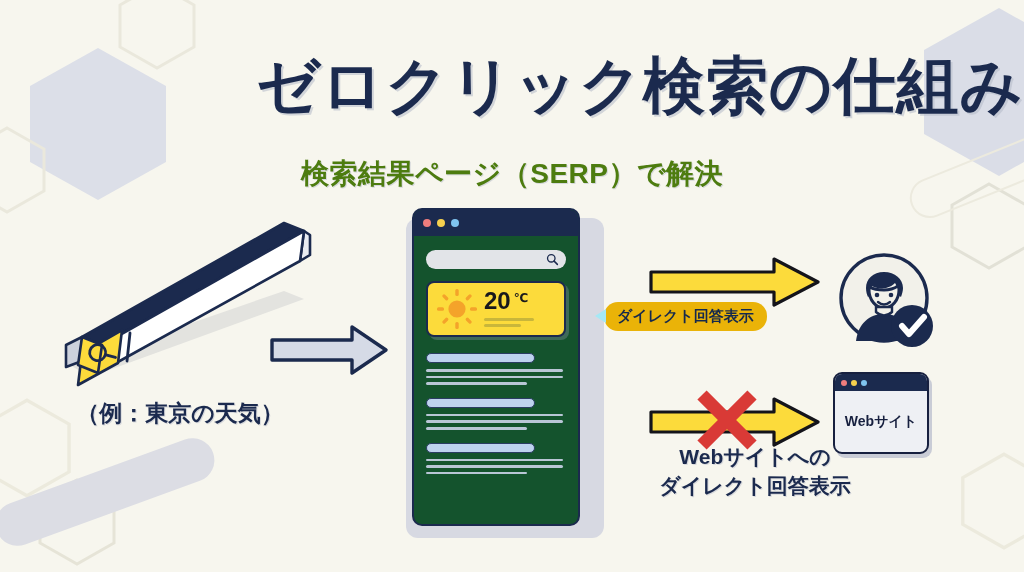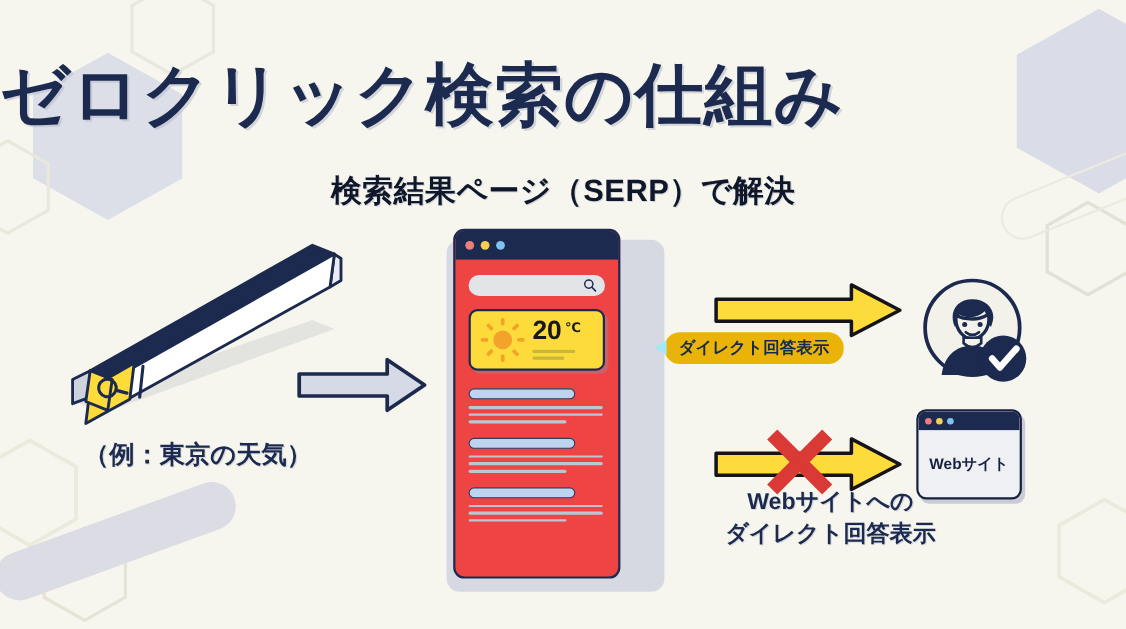--- a/index.html
+++ b/index.html
@@ -33,34 +33,34 @@
   .stripe-outline{
     position:absolute;
     border:2px solid #eceade;
     border-radius:40px;
     background:transparent;
   }
 
   
   .title{
     position:absolute; left:0; right:0; top:44px;
-    text-align:left;
+    text-align:right;
     font-size:62px;
     font-weight:bold;
     color:#1b2a4e;
     letter-spacing:1px;
     text-shadow:2px 2px 0 rgba(180,185,200,.55);
     z-index:12;
   }
   .subtitle{
     position:absolute; left:0; right:0; top:155px;
     text-align:center;
     font-size:28px;
     font-weight:bold;
-    color:#0f172a;
+    color:#4d7c0f;
     letter-spacing:.5px;
     text-shadow:1px 1px 0 rgba(180,185,200,.5);
     z-index:12;
   }
 
   
   .searchbar-wrap{
     position:absolute; left:48px; top:215px;
     width:280px; height:180px;
     z-index:10;
@@ -87,22 +87,22 @@
     z-index:10;
   }
   .browser-shadow{
     position:absolute; left:0; top:10px;
     width:198px; height:320px;
     background:#d7d9e2;
     border-radius:12px;
   }
   .browser-body{
     position:absolute; left:6px; top:0;
-    width:152px; height:318px;
-    background:#ef4444;
+    width:168px; height:318px;
+    background:#14532d;
     border:2.5px solid #1b2a4e;
     border-radius:10px;
     overflow:hidden;
   }
   .browser-bar{
     height:26px;
     background:#1b2a4e;
     display:flex; align-items:center;
     padding-left:9px; gap:6px;
   }

